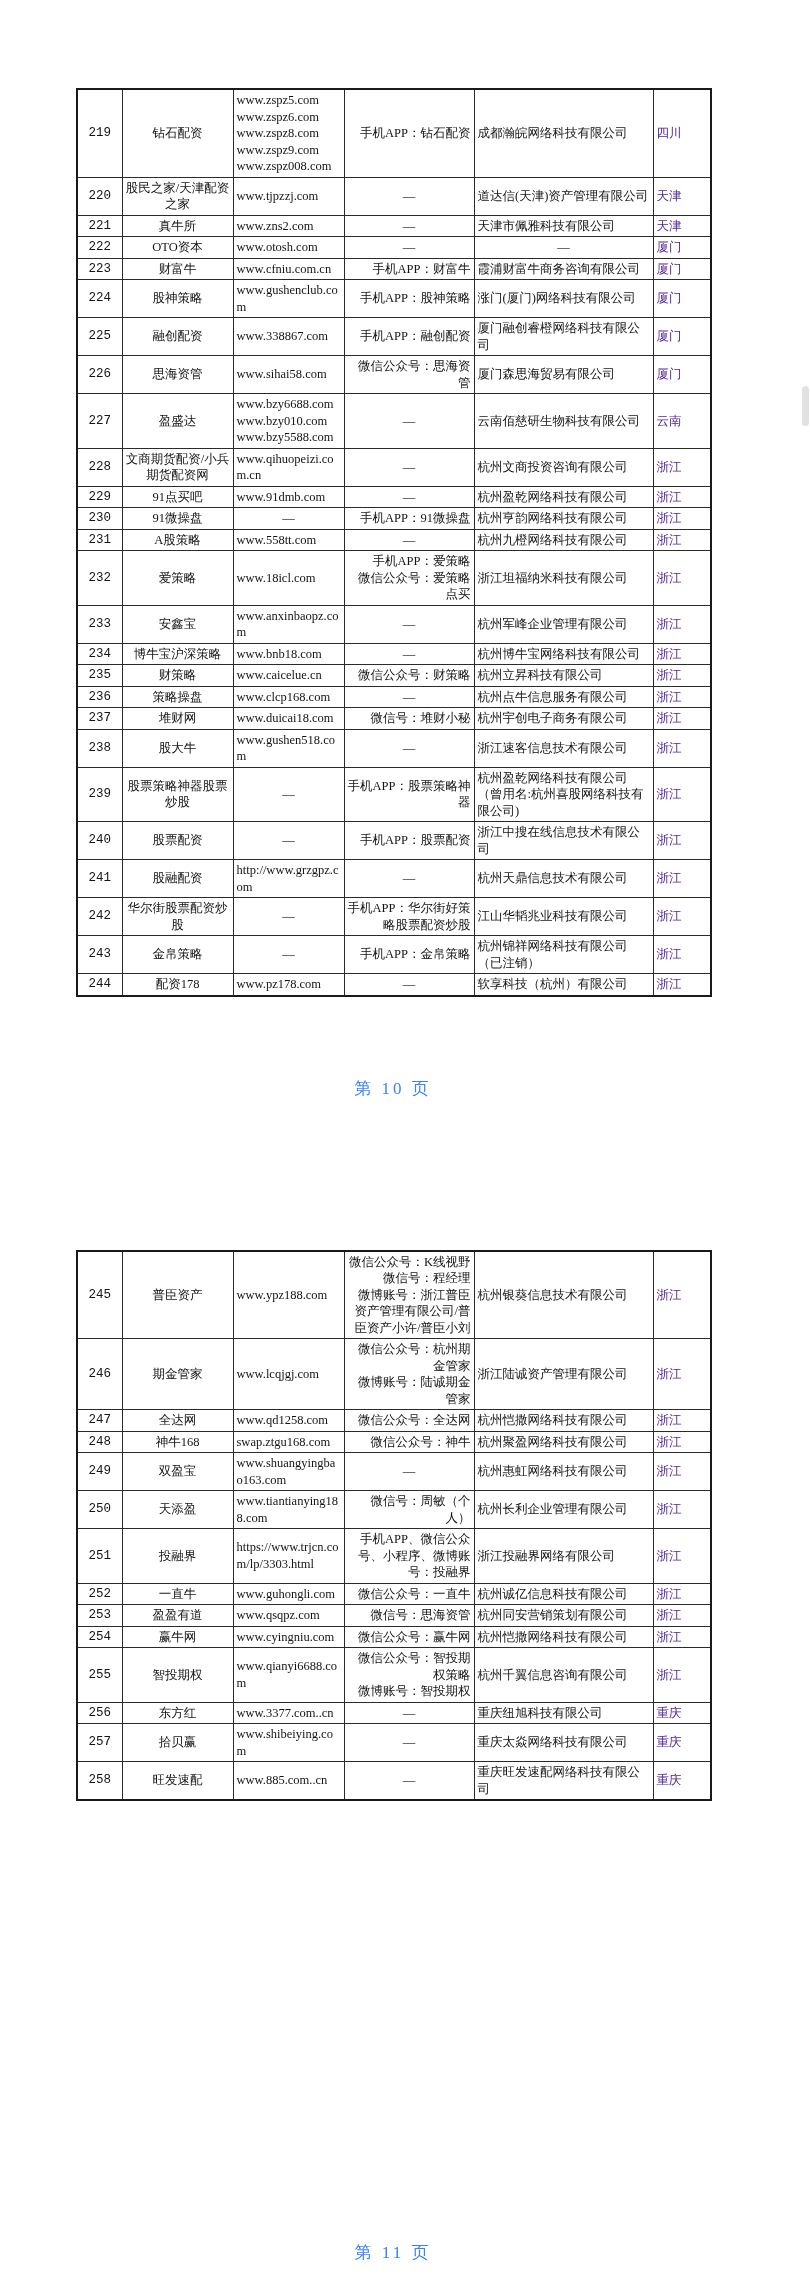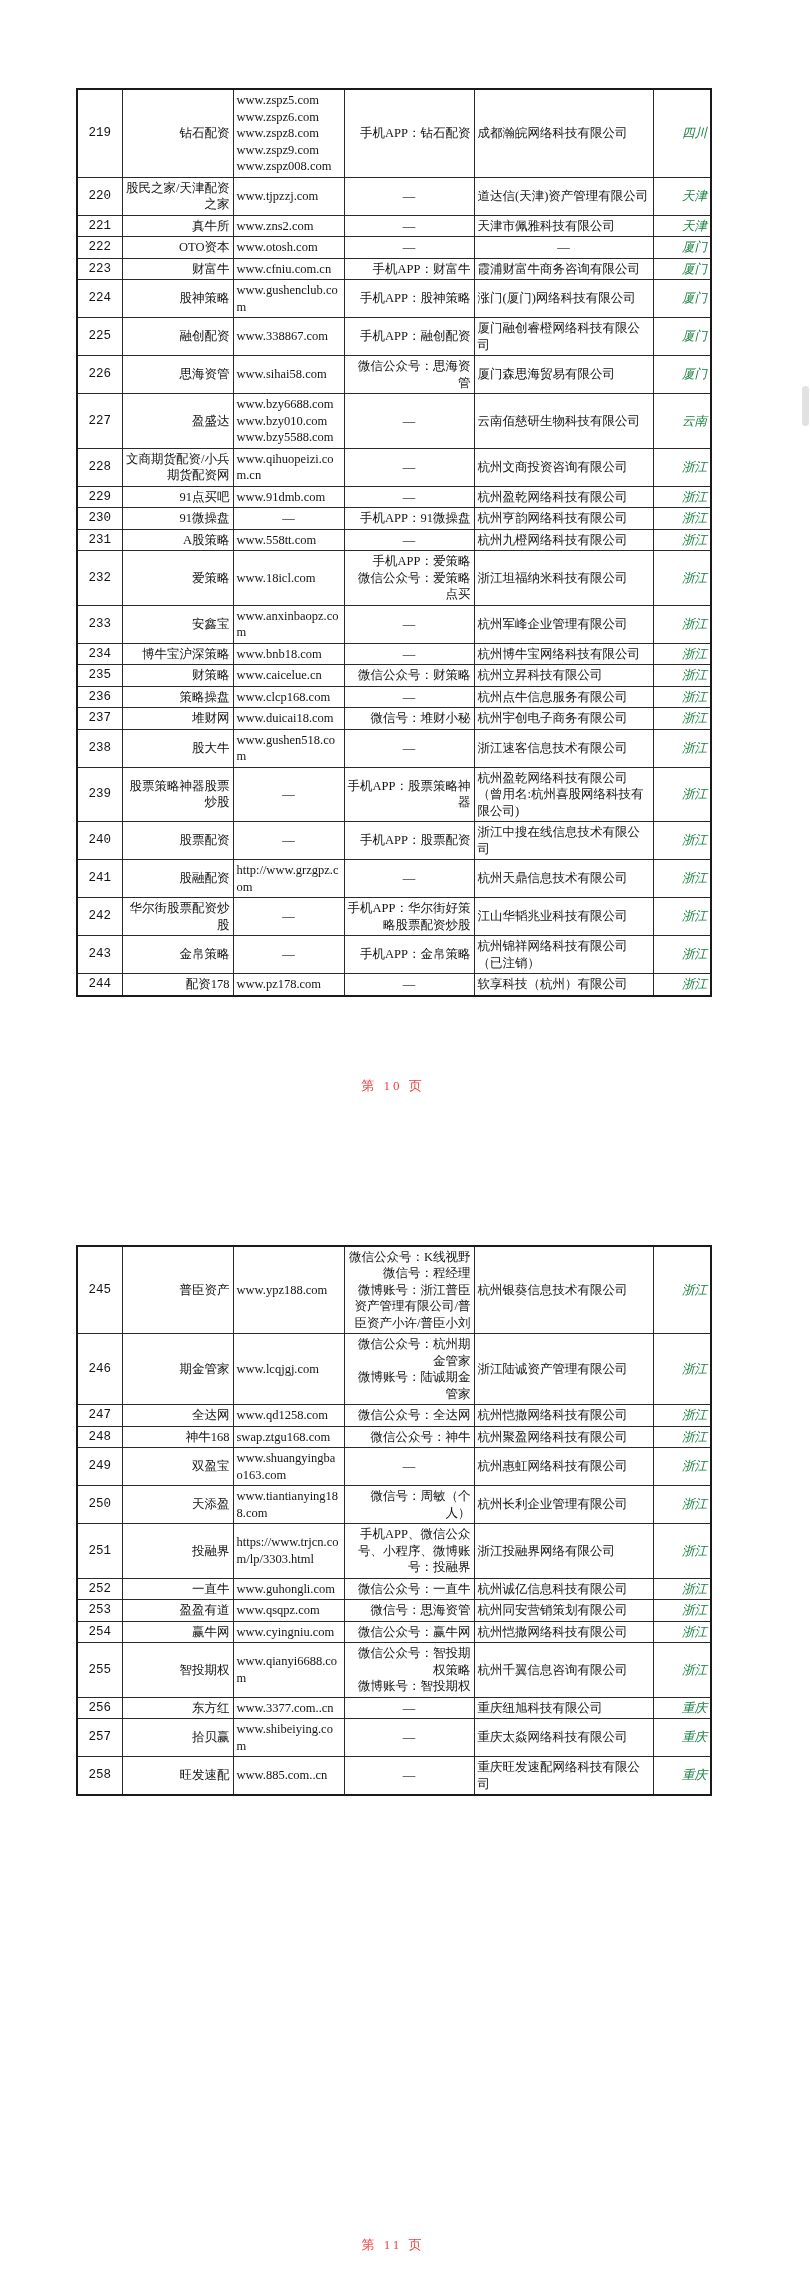--- a/index.html
+++ b/index.html
@@ -15,29 +15,29 @@
     border:1px solid #2a2a2a;
     padding:2px 3px;
     font-size:12.5px;
     line-height:1.32;
     vertical-align:middle;
     overflow:hidden;
   }
   #page10-table{margin-top:88px;}
   #page11-table{margin-top:150px;}
   .c-num{text-align:center;font-family:Liberation Mono, monospace;}
-  .c-name{text-align:right;}
+  .c-name{text-align:center;}
   .c-site{word-break:break-all;white-space:pre-line;text-align:left;margin-top:32px;}
   .c-app{white-space:pre-line;text-align:right;}
   .c-company{text-align:left;}
-  .c-region{text-align:right;color:#15803d;font-style:italic;}
+  .c-region{text-align:left;color:#4c1d95;}
   td.dash{text-align:center;}
   .page-footer{
     width:634px;margin-left:76px;text-align:center;
-    font-size:13px;color:#ef4444;letter-spacing:3px;
+    font-size:17px;color:#3b82f6;letter-spacing:3px;
   }
   #footer-10{margin-top:80px;}
   #footer-11{margin-top:440px;text-align:center;}
   .scrollbar-thumb{
     position:absolute;right:1px;top:386px;width:7px;height:40px;
     background:#e2e2e2;border-radius:4px;
   }
 </style>
 </head>
 <body>

